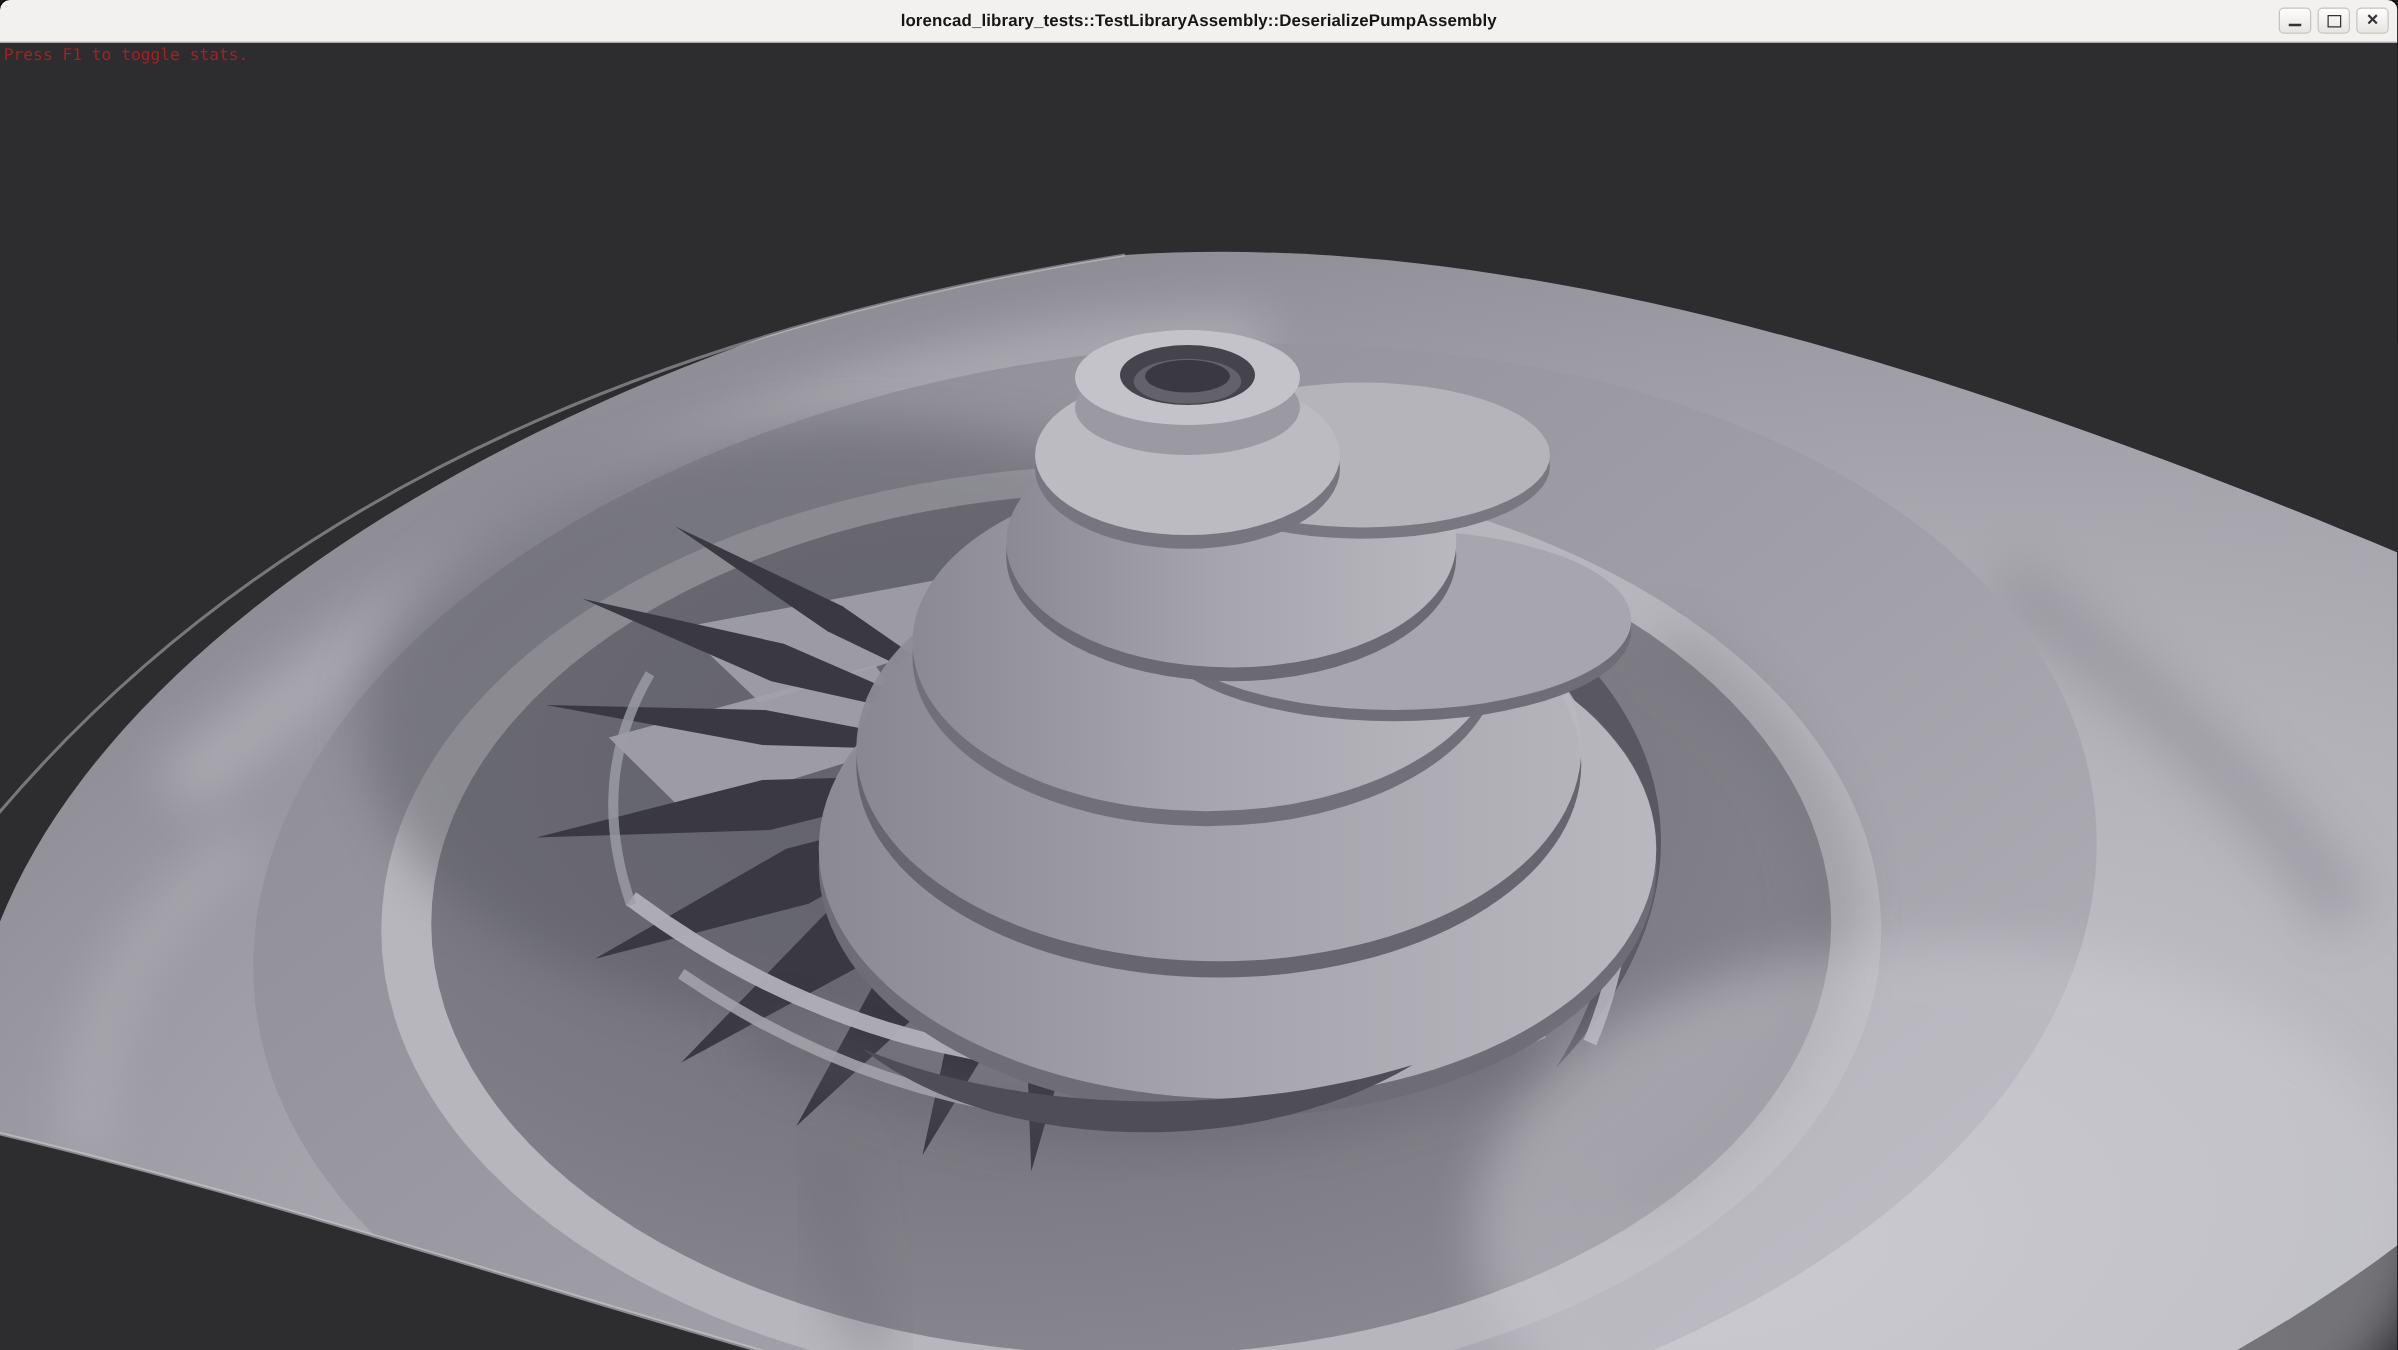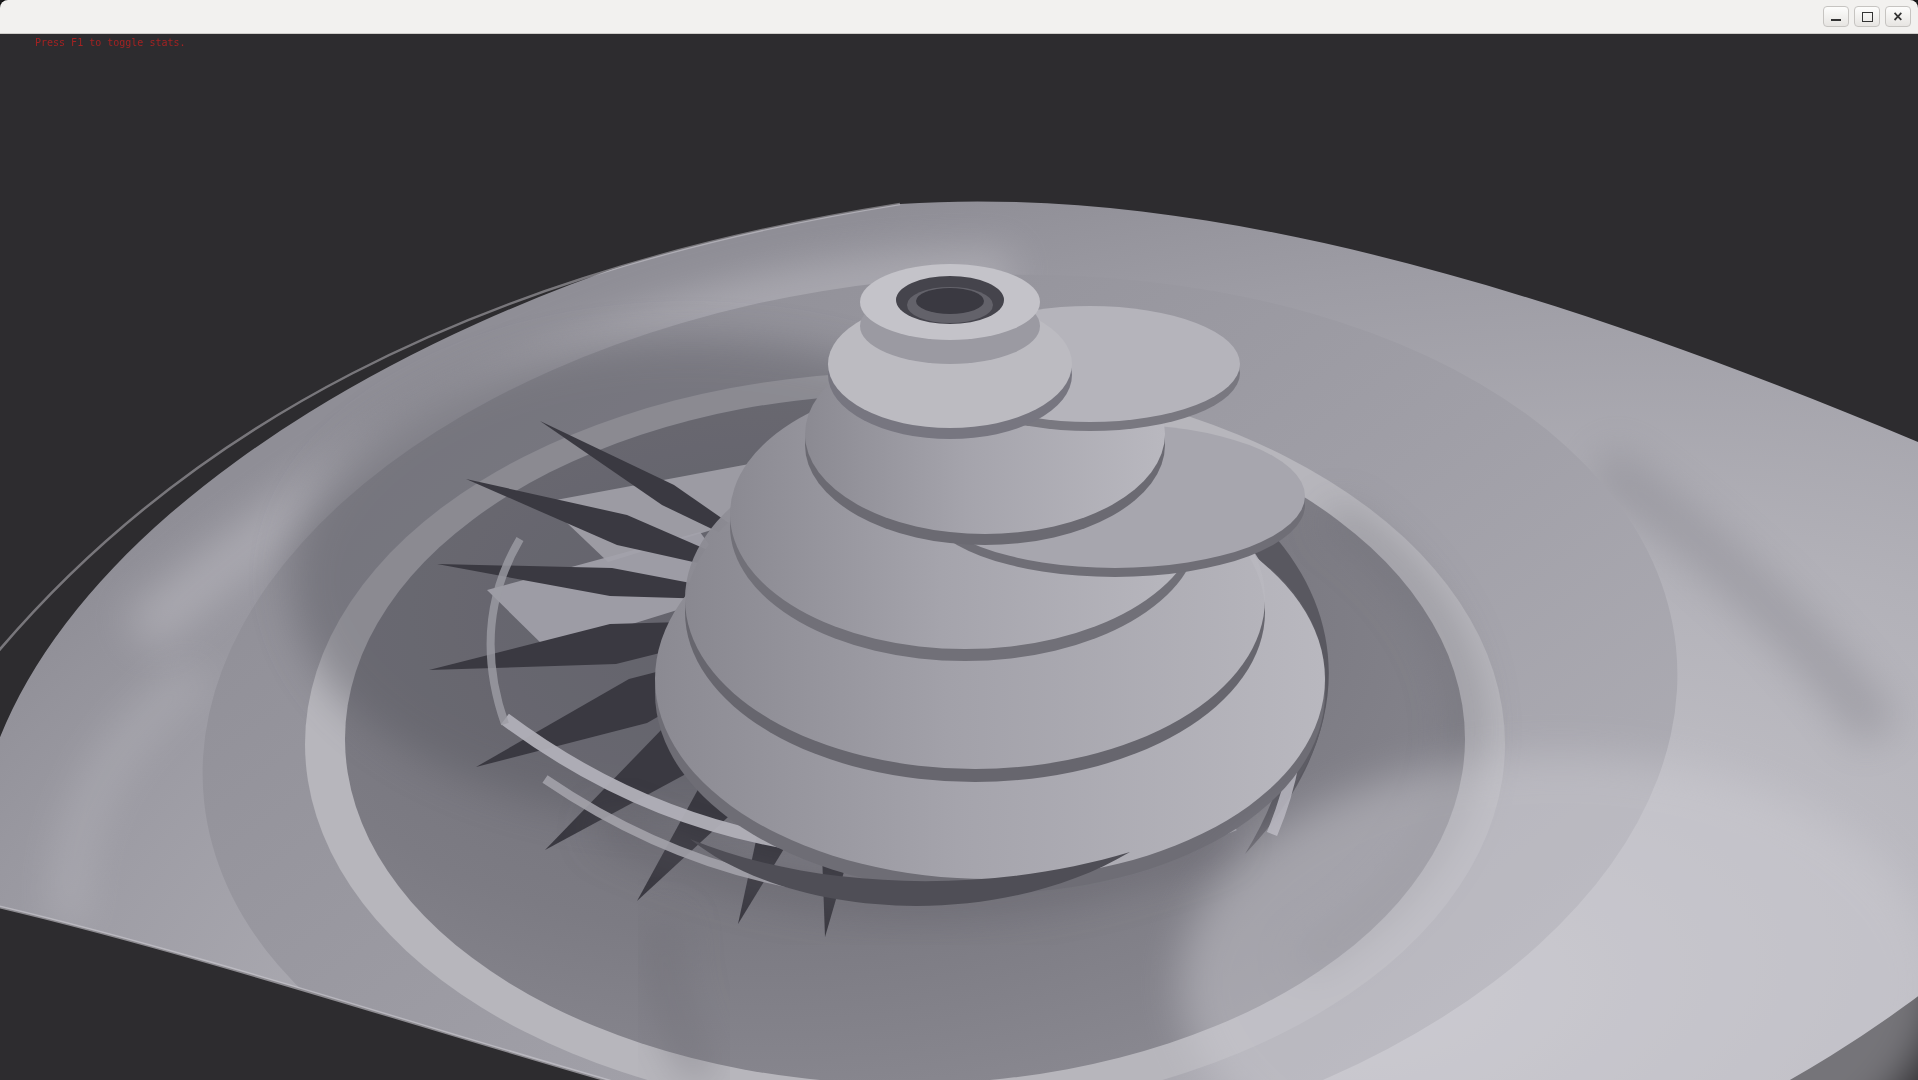--- a/index.html
+++ b/index.html
@@ -28,31 +28,32 @@
   .ic-min { width:10px; height:0; border-bottom:2px solid #333; margin-top:7px; }
   .ic-max { width:9px; height:8px; border:1.6px solid #333; }
   .ic-close { font-size:16px; line-height:1; color:#333; font-weight:bold; }
   .viewport {
     position:absolute; top:34px; left:0; right:0; bottom:0;
     background:var(--viewport-bg,#2d2c2f);
   }
   .viewport svg { position:absolute; top:0; left:0; }
   .hint {
     position:absolute; top:3px; left:3px; z-index:3;
-    font-family:"DejaVu Sans Mono", monospace; font-size:10px;
-    color:var(--hint-text,#a42222); white-space:pre;margin-left:32px;
+    font-family:"DejaVu Sans Mono", monospace; font-size:13px;
+    color:var(--hint-text,#a42222); white-space:pre;
   }
   .st-light { stop-color:var(--casing-light,#c9c8ce); }
 </style>
 </head>
 <body>
 
 <div class="window">
 
   <header class="titlebar">
+    <div class="title">lorencad_library_tests::TestLibraryAssembly::DeserializePumpAssembly</div>
     <div class="controls">
       <button class="wbtn">
         <span class="ic-min"></span>
       </button>
       <button class="wbtn">
         <span class="ic-max"></span>
       </button>
       <button class="wbtn">
         <span class="ic-close">×</span>
       </button>

